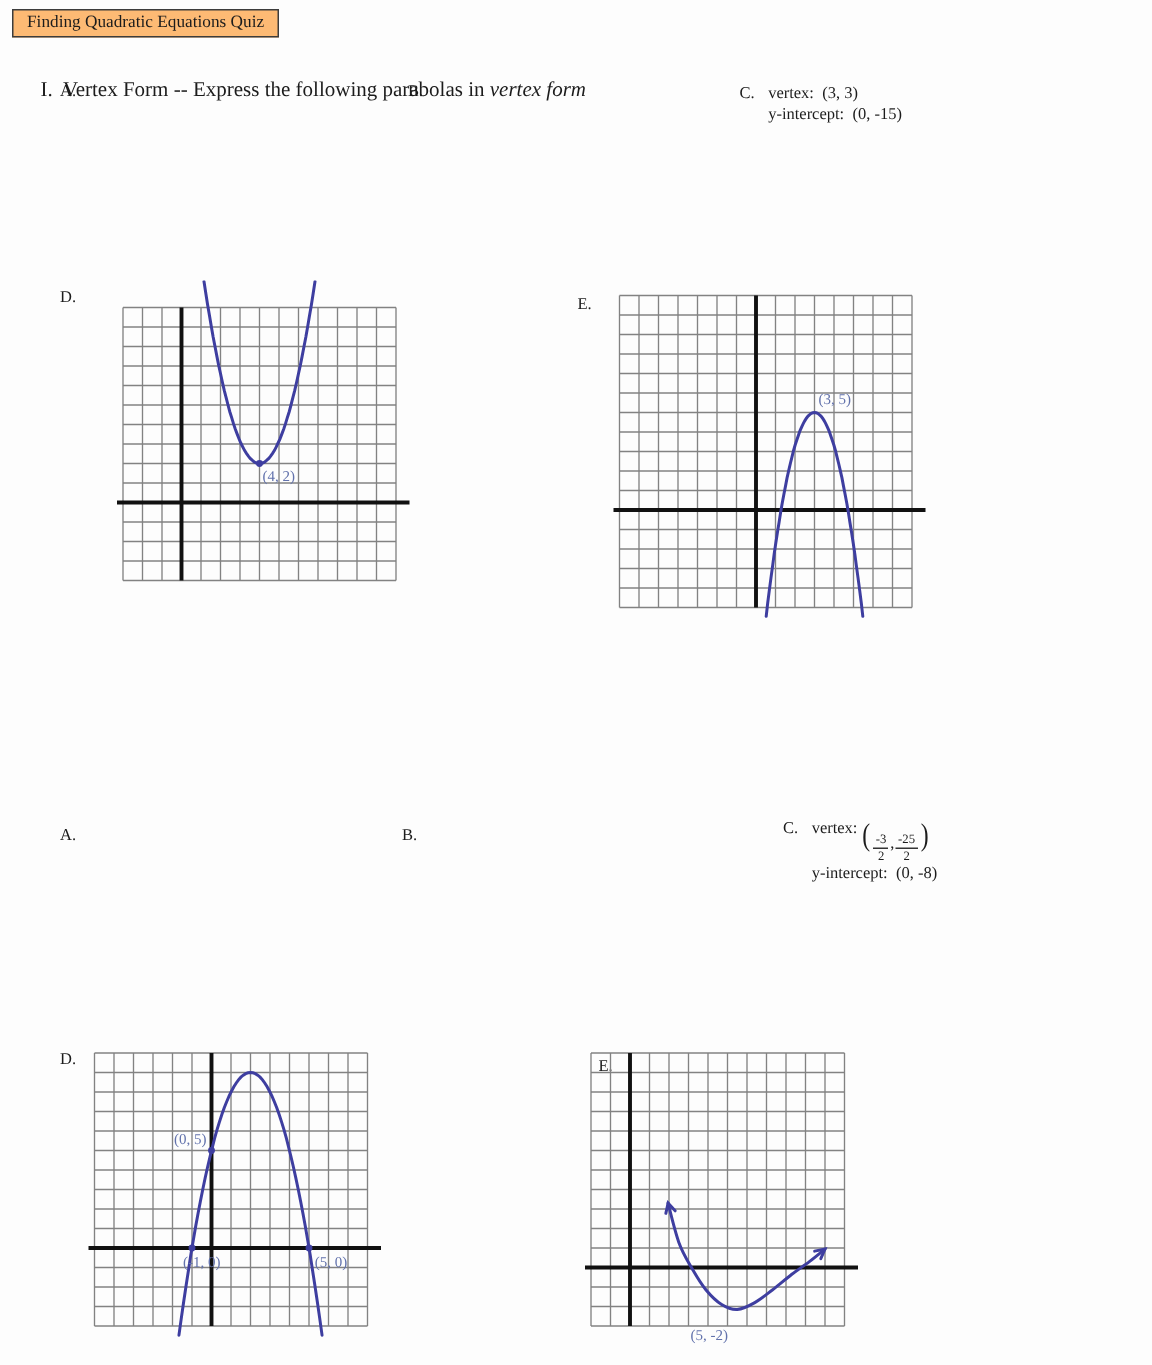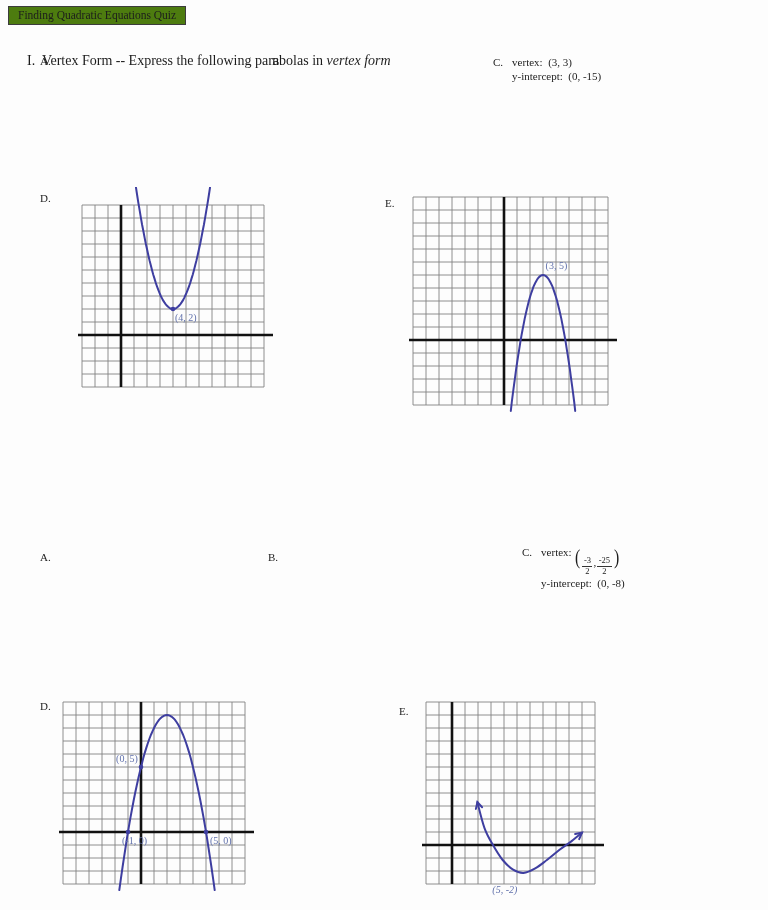--- a/index.html
+++ b/index.html
@@ -2,21 +2,21 @@
 <html><head>
 <meta charset="utf-8">
 <style>
   html,body{margin:0;padding:0;background:#fff;}
   .page{
     position:relative;width:768px;height:910px;background:#fdfdfd;
     font-family:"Liberation Serif","DejaVu Serif",serif;color:#1c1c1c;overflow:hidden;
   }
   .title-box{
     position:absolute;left:8px;top:6px;border:1px solid #3c3c3c;
-    padding:2px 9px 3px;font-size:11.5px;background:#4d7c0f;
+    padding:2px 9px 3px;font-size:11.5px;background:#fdba74;
   }
   .heading{position:absolute;left:13px;font-size:14px;white-space:pre;}
   .problem{position:absolute;font-size:11px;line-height:13.5px;display:flex;}
   .problem .letter{margin-right:9px;white-space:pre;}
   .problem .line{white-space:pre;}
   .graph-letter{position:absolute;font-size:11px;}
   .graph{position:absolute;line-height:0;}
   svg text{font-family:"Liberation Serif","DejaVu Serif",serif;}
   
   .vertex-line{white-space:pre;}
@@ -100,21 +100,21 @@
         <circle cx="88" cy="69" r="2.3" fill="#3e3ea0"></circle>
         <circle cx="75" cy="134" r="2.3" fill="#3e3ea0"></circle>
         <circle cx="153" cy="134" r="2.3" fill="#3e3ea0"></circle>
         <text x="84.75" y="64.45" fill="#6272ac" font-size="10" text-anchor="end">(0, 5)</text>
         <text x="81.5" y="146.35" fill="#6272ac" font-size="10" text-anchor="middle">(-1, 0)</text>
         <text x="156.9" y="146.35" fill="#6272ac" font-size="10" text-anchor="start">(5, 0)</text>
       </svg>
   </div>
 
   <div class="graph-letter" style="left:399px;top:705px;">E.</div>
-  <div class="graph" style="left:420px;top:698px;font-style:italic;">
+  <div class="graph" style="left:388px;top:698px;">
     <svg width="185" height="202" viewBox="0 0 185 202">
         <path d="M6 4V186M19 4V186M32 4V186M45 4V186M58 4V186M71 4V186M84 4V186M97 4V186M110 4V186M123 4V186M136 4V186M149 4V186M162 4V186M175 4V186M6 4H175M6 17H175M6 30H175M6 43H175M6 56H175M6 69H175M6 82H175M6 95H175M6 108H175M6 121H175M6 134H175M6 147H175M6 160H175M6 173H175M6 186H175" stroke="#828282" stroke-width="0.9" fill="none"></path>
         <path d="M2 147H184" stroke="#111111" stroke-width="2.6" fill="none"></path>
         <path d="M32 4V186" stroke="#111111" stroke-width="2.6" fill="none"></path>
         <path d="M57.35 104.10000000000001C58.5 108.4 61.9 122.9 64.5 130.1C67.1 137.3 69.9 141.7 73.0 147.0C76.0 152.3 79.3 157.8 82.7 162.0C86.1 166.1 89.6 169.5 93.1 171.7C96.6 173.9 99.8 175.2 103.5 175.0C107.2 174.7 111.3 172.6 115.2 170.4C119.1 168.2 122.8 165.1 126.9 162.0C131.0 158.8 135.8 154.7 139.9 151.5C144.0 148.4 147.9 145.9 151.6 143.1C155.3 140.3 160.3 136.1 162.0 134.7" stroke="#3e3ea0" stroke-width="2" fill="none" stroke-linecap="round"></path>
         <path d="M62.1 109.2L57.4 104.1L55.9 110.9" stroke="#3e3ea0" stroke-width="2" fill="none" stroke-linecap="round"></path>
         <path d="M159.2 141.1L162.0 134.7L155.1 136.1" stroke="#3e3ea0" stroke-width="2" fill="none" stroke-linecap="round"></path>
         <text x="72.3" y="195.1" fill="#6272ac" font-size="10" text-anchor="start">(5, -2)</text>
       </svg>
   </div>

